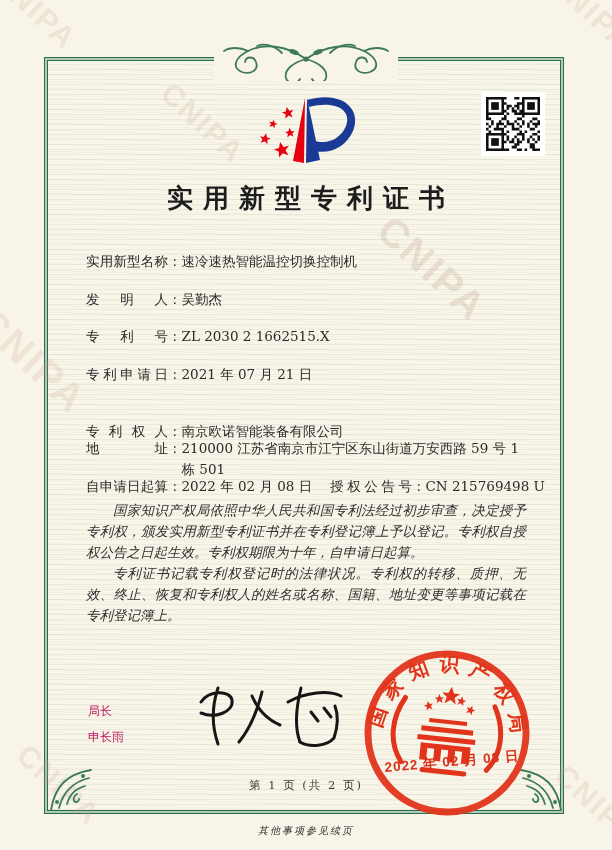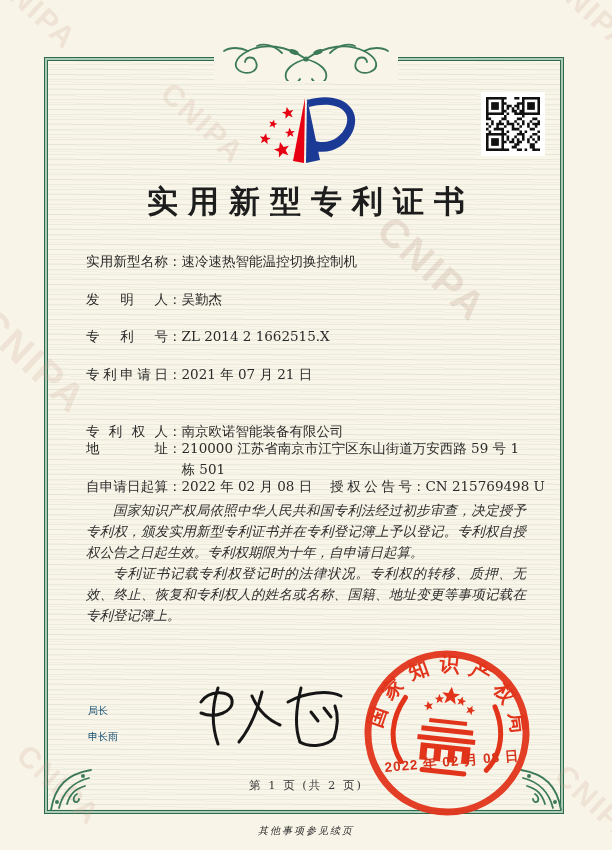--- a/index.html
+++ b/index.html
@@ -46,41 +46,41 @@
     position:absolute; z-index:4; left:74px; top:96px;
     font-size:13px; letter-spacing:3px; color:#3a3a3a;
   }
   .logo { position:absolute; z-index:4; left:243px; top:88px; width:150px; height:90px; }
   .qr {
     position:absolute; z-index:4; left:481px; top:92px; width:64px; height:64px;
     background:#ffffff; padding:5px;
   }
   .title {
     position:absolute; z-index:4; left:0; right:0; top:181px; text-align:center;
-    font-size:31px; font-weight:700; letter-spacing:10px; padding-left:10px; color:#1d1d1d;
+    font-size:26px; font-weight:700; letter-spacing:10px; padding-left:10px; color:#1d1d1d;
   }
   
   .frow { position:absolute; z-index:4; left:86px; width:446px; font-size:13.5px; line-height:1.55; }
   .flabel { display:inline-block; width:82px; text-align:justify; text-align-last:justify; vertical-align:top; }
   .colon  { vertical-align:top; }
   .fvalue { display:inline-block; vertical-align:top; max-width:348px; }
   .frow-1{top:251px}.frow-2{top:289px}.frow-3{top:326px}.frow-4{top:364px}
   .frow-5{top:421px}.frow-6{top:438px}.frow-7{top:476px}
   .pair2 { position:absolute; left:244px; top:0; white-space:nowrap; }
   
   .body-text {
     position:absolute; z-index:4; left:86px; top:500px; width:440px;
     font-size:13.5px; line-height:21px; font-style:italic; text-align:justify; color:#2e2e2e;
   }
   .body-text p { text-indent:2em; }
   
   .signer {
     position:absolute; z-index:5; left:88px; top:698px;
     font-family:"Liberation Sans","DejaVu Sans",sans-serif;
-    font-size:10px; line-height:26px; color:#0c4a6e;
+    font-size:12px; line-height:26px; color:#be185d;
   }
   .signature { position:absolute; z-index:5; left:188px; top:680px; width:160px; height:78px; }
   
   .seal { position:absolute; z-index:6; left:360px; top:646px; width:174px; height:174px; transform:rotate(6deg); }
   .seal-date {
     position:absolute; z-index:7; left:372px; top:753px; width:160px; text-align:center;
     color:#d8321a; font-size:13.5px; font-weight:700; letter-spacing:1px;
     font-family:"Liberation Sans","DejaVu Sans",sans-serif; transform:rotate(-5deg);
   }
   
@@ -205,21 +205,21 @@
 
   <div class="title">实用新型专利证书</div>
 
   <div class="frow frow-1">
     <span class="flabel">实用新型名称</span><span class="colon">：</span><span class="fvalue">速冷速热智能温控切换控制机</span>
   </div>
   <div class="frow frow-2">
     <span class="flabel">发明人</span><span class="colon">：</span><span class="fvalue">吴勤杰</span>
   </div>
   <div class="frow frow-3">
-    <span class="flabel">专利号</span><span class="colon">：</span><span class="fvalue">ZL 2014 2 1662515.X</span>
+    <span class="flabel">专利号</span><span class="colon">：</span><span class="fvalue">ZL 2030 2 1662515.X</span>
   </div>
   <div class="frow frow-4">
     <span class="flabel">专利申请日</span><span class="colon">：</span><span class="fvalue">2021 年 07 月 21 日</span>
   </div>
   <div class="frow frow-5">
     <span class="flabel">专利权人</span><span class="colon">：</span><span class="fvalue">南京欧诺智能装备有限公司</span>
   </div>
   <div class="frow frow-6">
     <span class="flabel">地址</span><span class="colon">：</span><span class="fvalue">210000 江苏省南京市江宁区东山街道万安西路 59 号 1 栋 501</span>
   </div>

